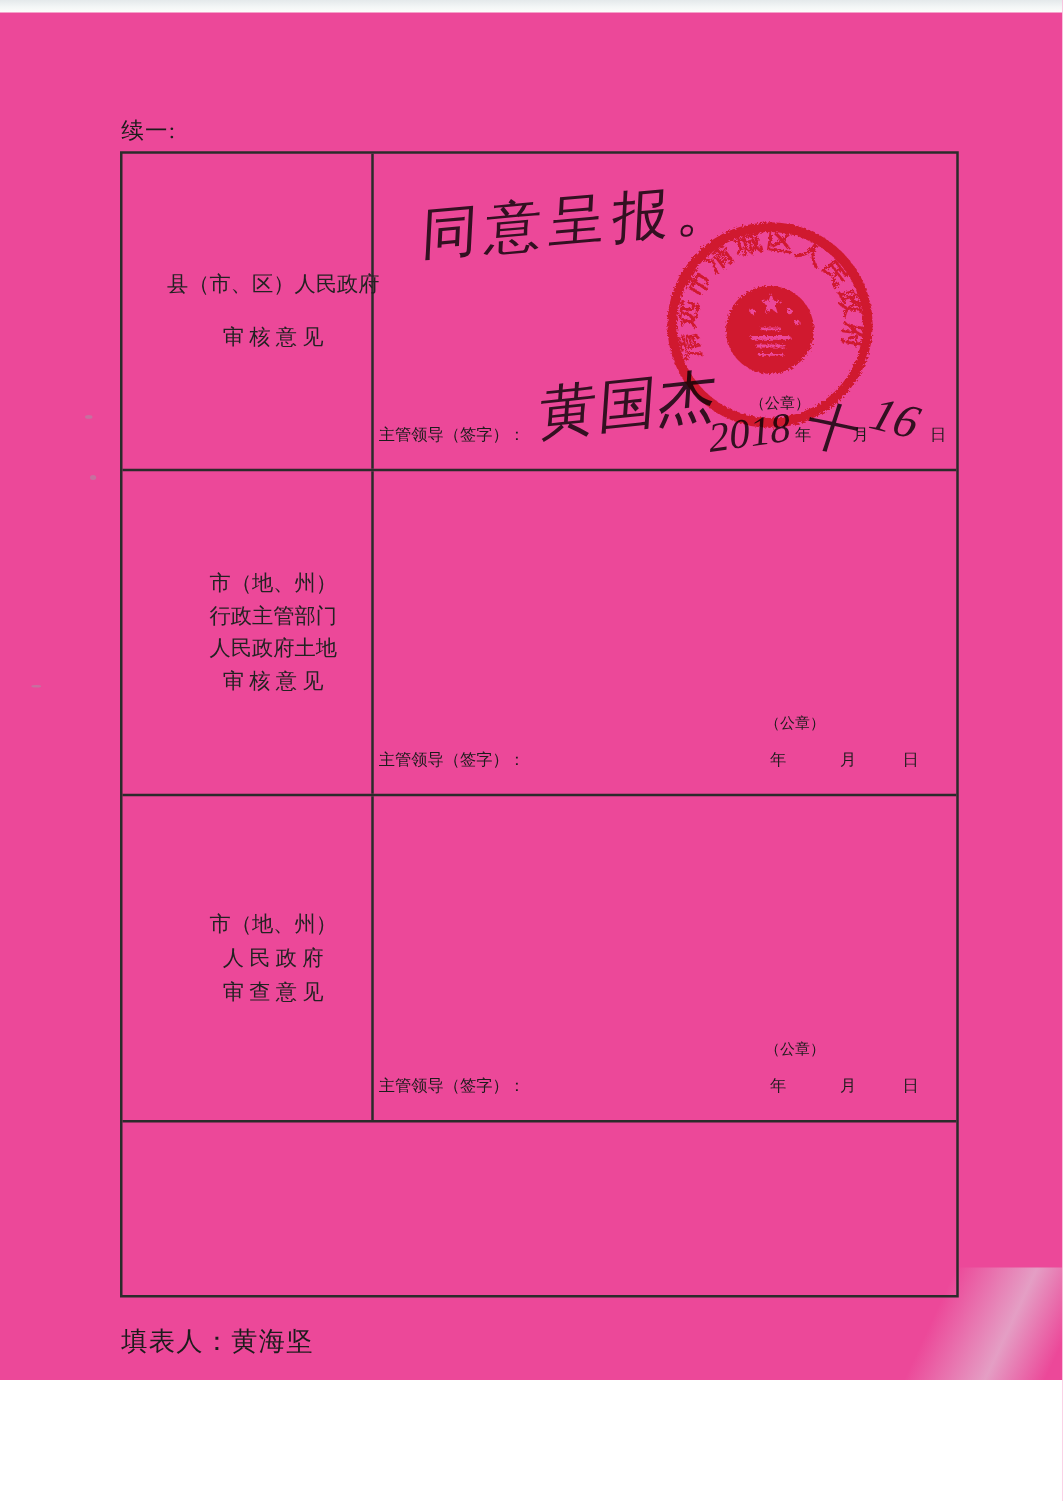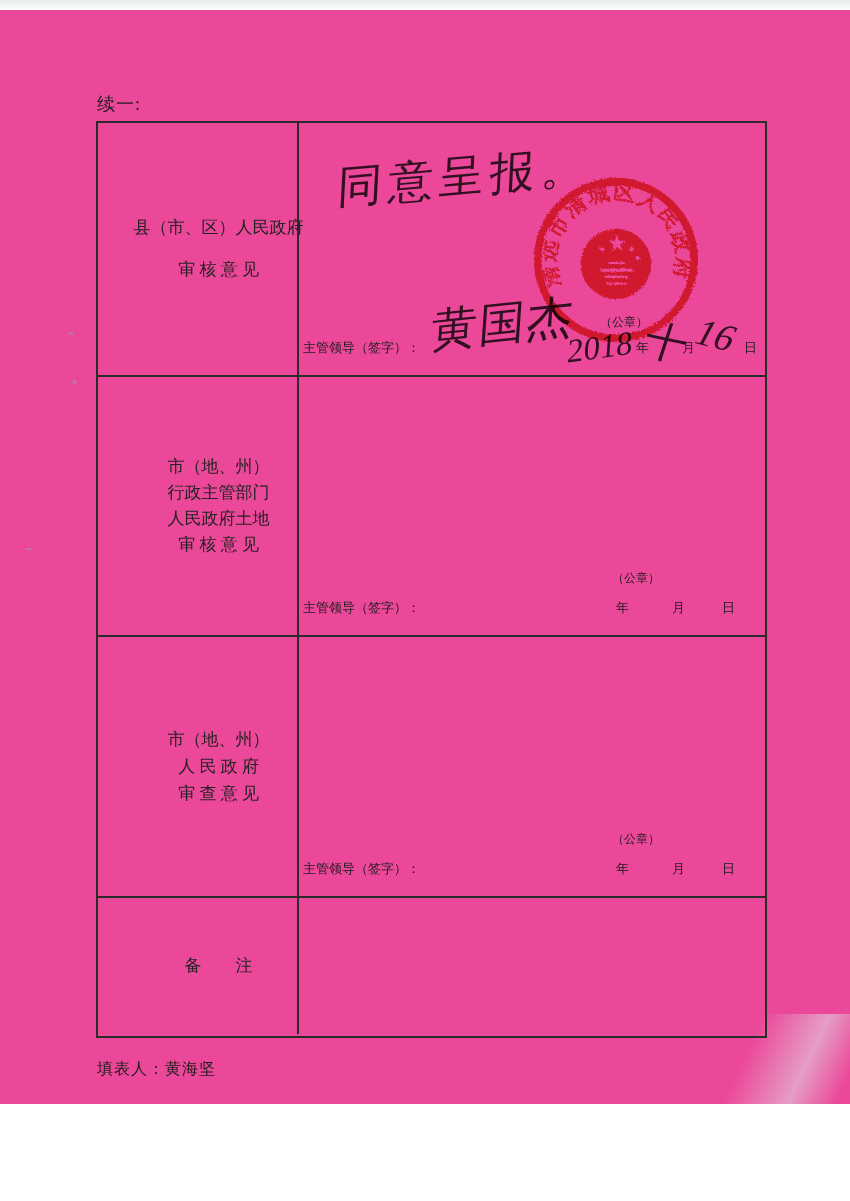--- a/index.html
+++ b/index.html
@@ -54,21 +54,21 @@
   .hand { position:absolute; color:#262626; mix-blend-mode:multiply; opacity:.92; white-space:nowrap; }
   .hw-comment { left:38px; top:24px; font-size:45px; transform:rotate(-5deg) skewX(-8deg); letter-spacing:6px; }
   .hw-sign    { left:132px; top:170px; font-size:46px; transform:rotate(-6deg) skewX(-10deg); letter-spacing:2px; z-index:3; }
   .hw-year    { left:268px; top:206px; font-size:33px; transform:rotate(-8deg) skewX(-12deg); z-index:3; }
   .hw-month   { left:346px; top:192px; font-size:42px; transform:rotate(12deg) skewX(-6deg); z-index:3; }
   .hw-day     { left:398px; top:190px; font-size:38px; transform:rotate(14deg) skewX(-14deg); z-index:3; }
 
   .seal-wrap { position:absolute; left:528px; top:172px; width:176px; height:176px;
                mix-blend-mode:multiply; opacity:.94; z-index:4; }
 
-  .preparer { position:absolute; left:97px; top:1059px; font-size:16px; letter-spacing:1px; }
+  .preparer { position:absolute; left:97px; top:1059px; font-size:21px; letter-spacing:1px; }
   .page-num { position:absolute; left:742px; top:1106px; font-size:16px; letter-spacing:1px; }
 </style>
 </head>
 <body>
 
 <div class="page">
   <div class="scan-band-top"></div>
   <div class="scan-shadow-br"></div>
   <div class="speck" style="left:68px;top:332px;width:6px;height:3px;"></div>
   <div class="speck" style="left:72px;top:380px;width:5px;height:4px;"></div>
@@ -128,23 +128,20 @@
         <div class="sig-line">
           <span class="sig-label">主管领导（签字）：</span>
           <span class="d-y">年</span>
           <span class="d-m">月</span>
           <span class="d-d">日</span>
         </div>
       </div>
     </div>
 
     <div class="row r4">
-      <div class="lcell">
-        <span class="lab-line">备　　注</span>
-      </div>
       <div class="rcell"></div>
     </div>
   </div>
 
   <div class="seal-wrap">
     <svg width="176" height="176" viewBox="0 0 180 180">
       <defs>
         <filter id="rough" x="-10%" y="-10%" width="120%" height="120%">
           <feTurbulence type="fractalNoise" baseFrequency="0.55" numOctaves="2" seed="7" result="n"></feTurbulence>
           <feDisplacementMap in="SourceGraphic" in2="n" scale="4"></feDisplacementMap>

